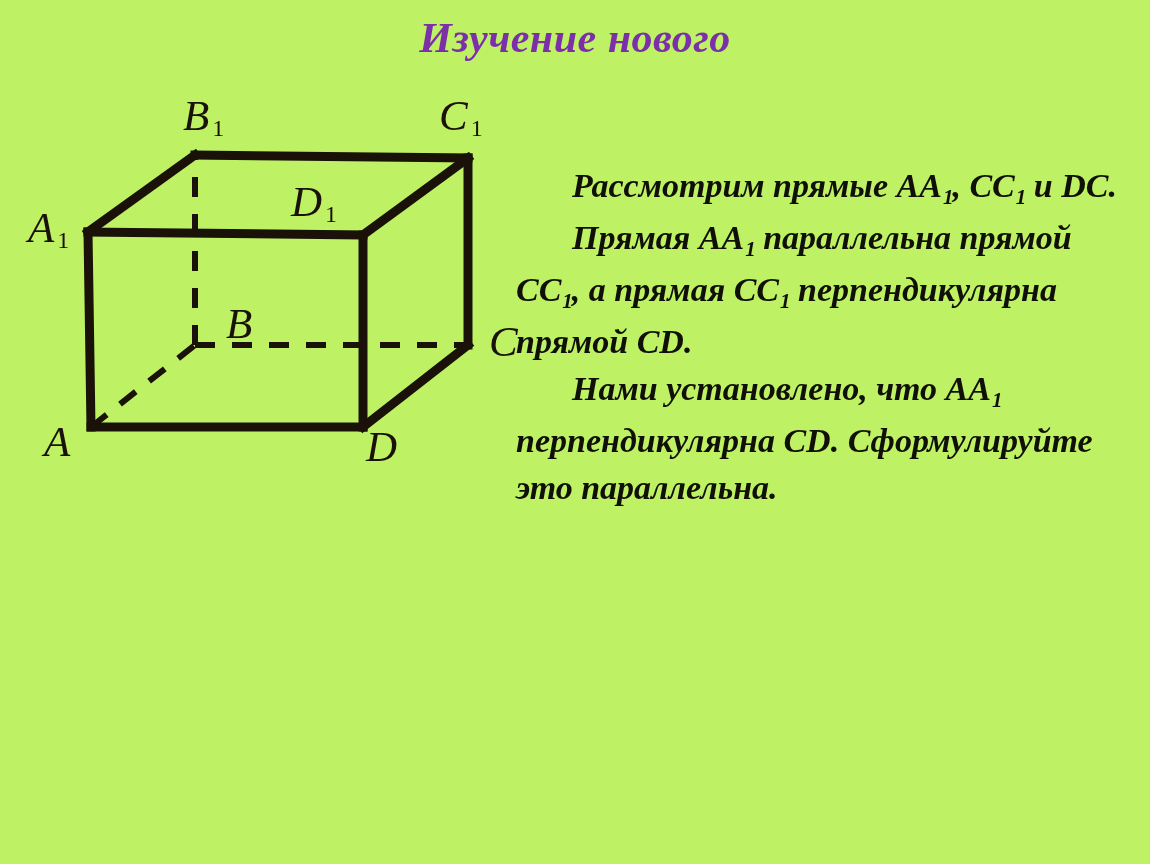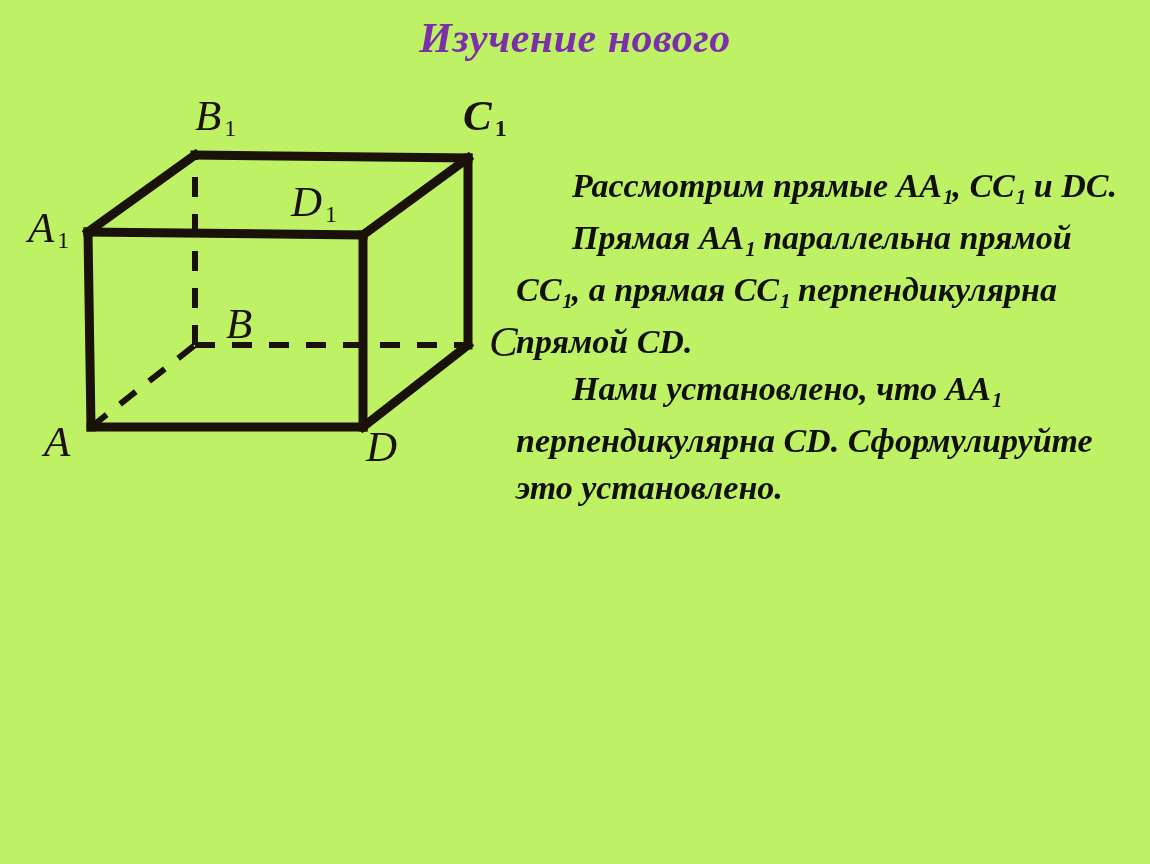--- a/index.html
+++ b/index.html
@@ -124,34 +124,34 @@
         <line x1="363" y1="155" x2="363" y2="347"></line>
         <line x1="468" y1="78" x2="468" y2="265"></line>
 
         <line x1="91" y1="347" x2="363" y2="347"></line>
         <line x1="363" y1="347" x2="468" y2="265"></line>
       </g>
     </svg>
 
     <div class="vlabel" style="left:28px; top:126px;"><span>A</span><sub>1</sub></div>
 
-    <div class="vlabel" style="left:195px; top:14px;text-align:right;"><span>B</span><sub>1</sub></div>
+    <div class="vlabel" style="left:183px; top:14px;text-align:right;"><span>B</span><sub>1</sub></div>
 
-    <div class="vlabel" style="left:463px; top:14px;font-weight:bold;"><span>C</span><sub>1</sub></div>
+    <div class="vlabel" style="left:439px; top:14px;"><span>C</span><sub>1</sub></div>
 
     <div class="vlabel" style="left:291px; top:100px;"><span>D</span><sub>1</sub></div>
 
     <div class="vlabel" style="left:44px; top:340px;">A</div>
 
     <div class="vlabel" style="left:226px; top:222px;">B</div>
 
     <div class="vlabel" style="left:489px; top:240px;">C</div>
 
     <div class="vlabel" style="left:366px; top:345px;">D</div>
   </div>
 
   <div id="body-text">
     <p><span>Рассмотрим прямые AA</span><sub>1</sub><span>, CC</span><sub>1</sub><span> и DC.</span></p>
     <p><span>Прямая AA</span><sub>1</sub><span> параллельна прямой CC</span><sub>1</sub><span>, а прямая CC</span><sub>1</sub><span> перпендикулярна прямой CD.</span></p>
-    <p><span>Нами установлено, что AA</span><sub>1</sub><span> перпендикулярна CD. Сформулируйте это установлено.</span></p>
+    <p><span>Нами установлено, что AA</span><sub>1</sub><span> перпендикулярна CD. Сформулируйте это параллельна.</span></p>
   </div>
 
 </div>
 
 </body></html>

